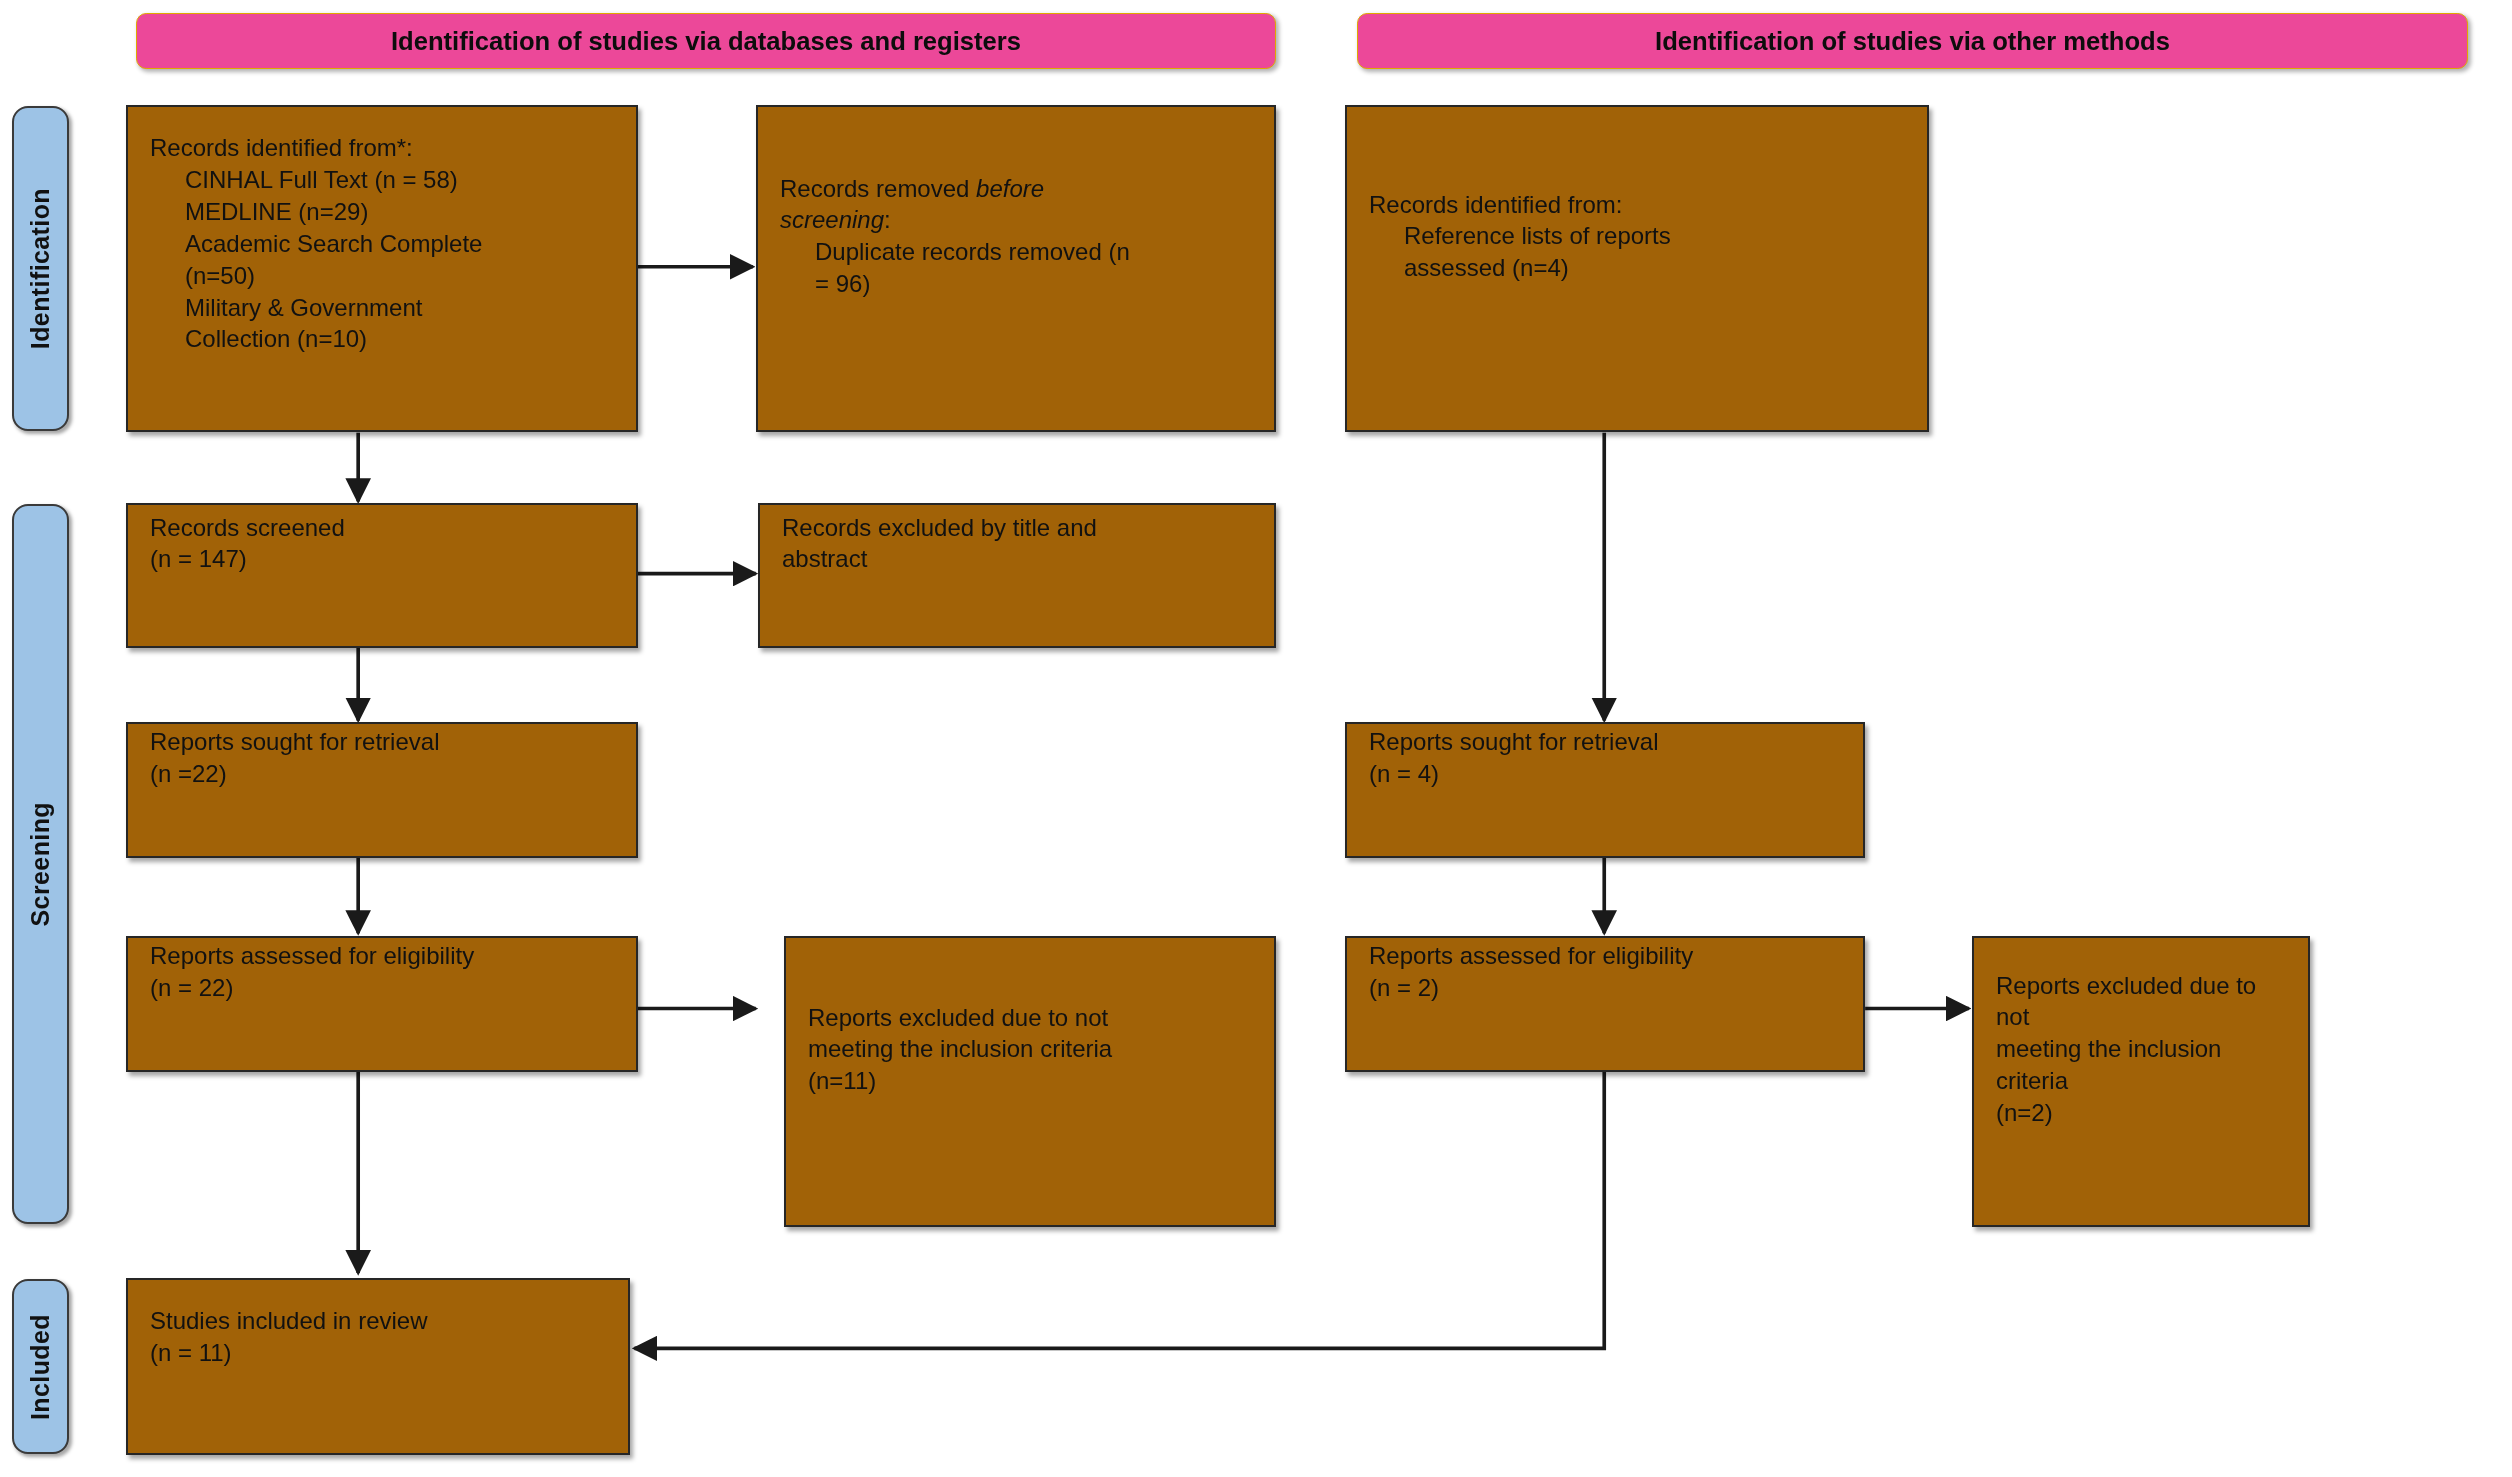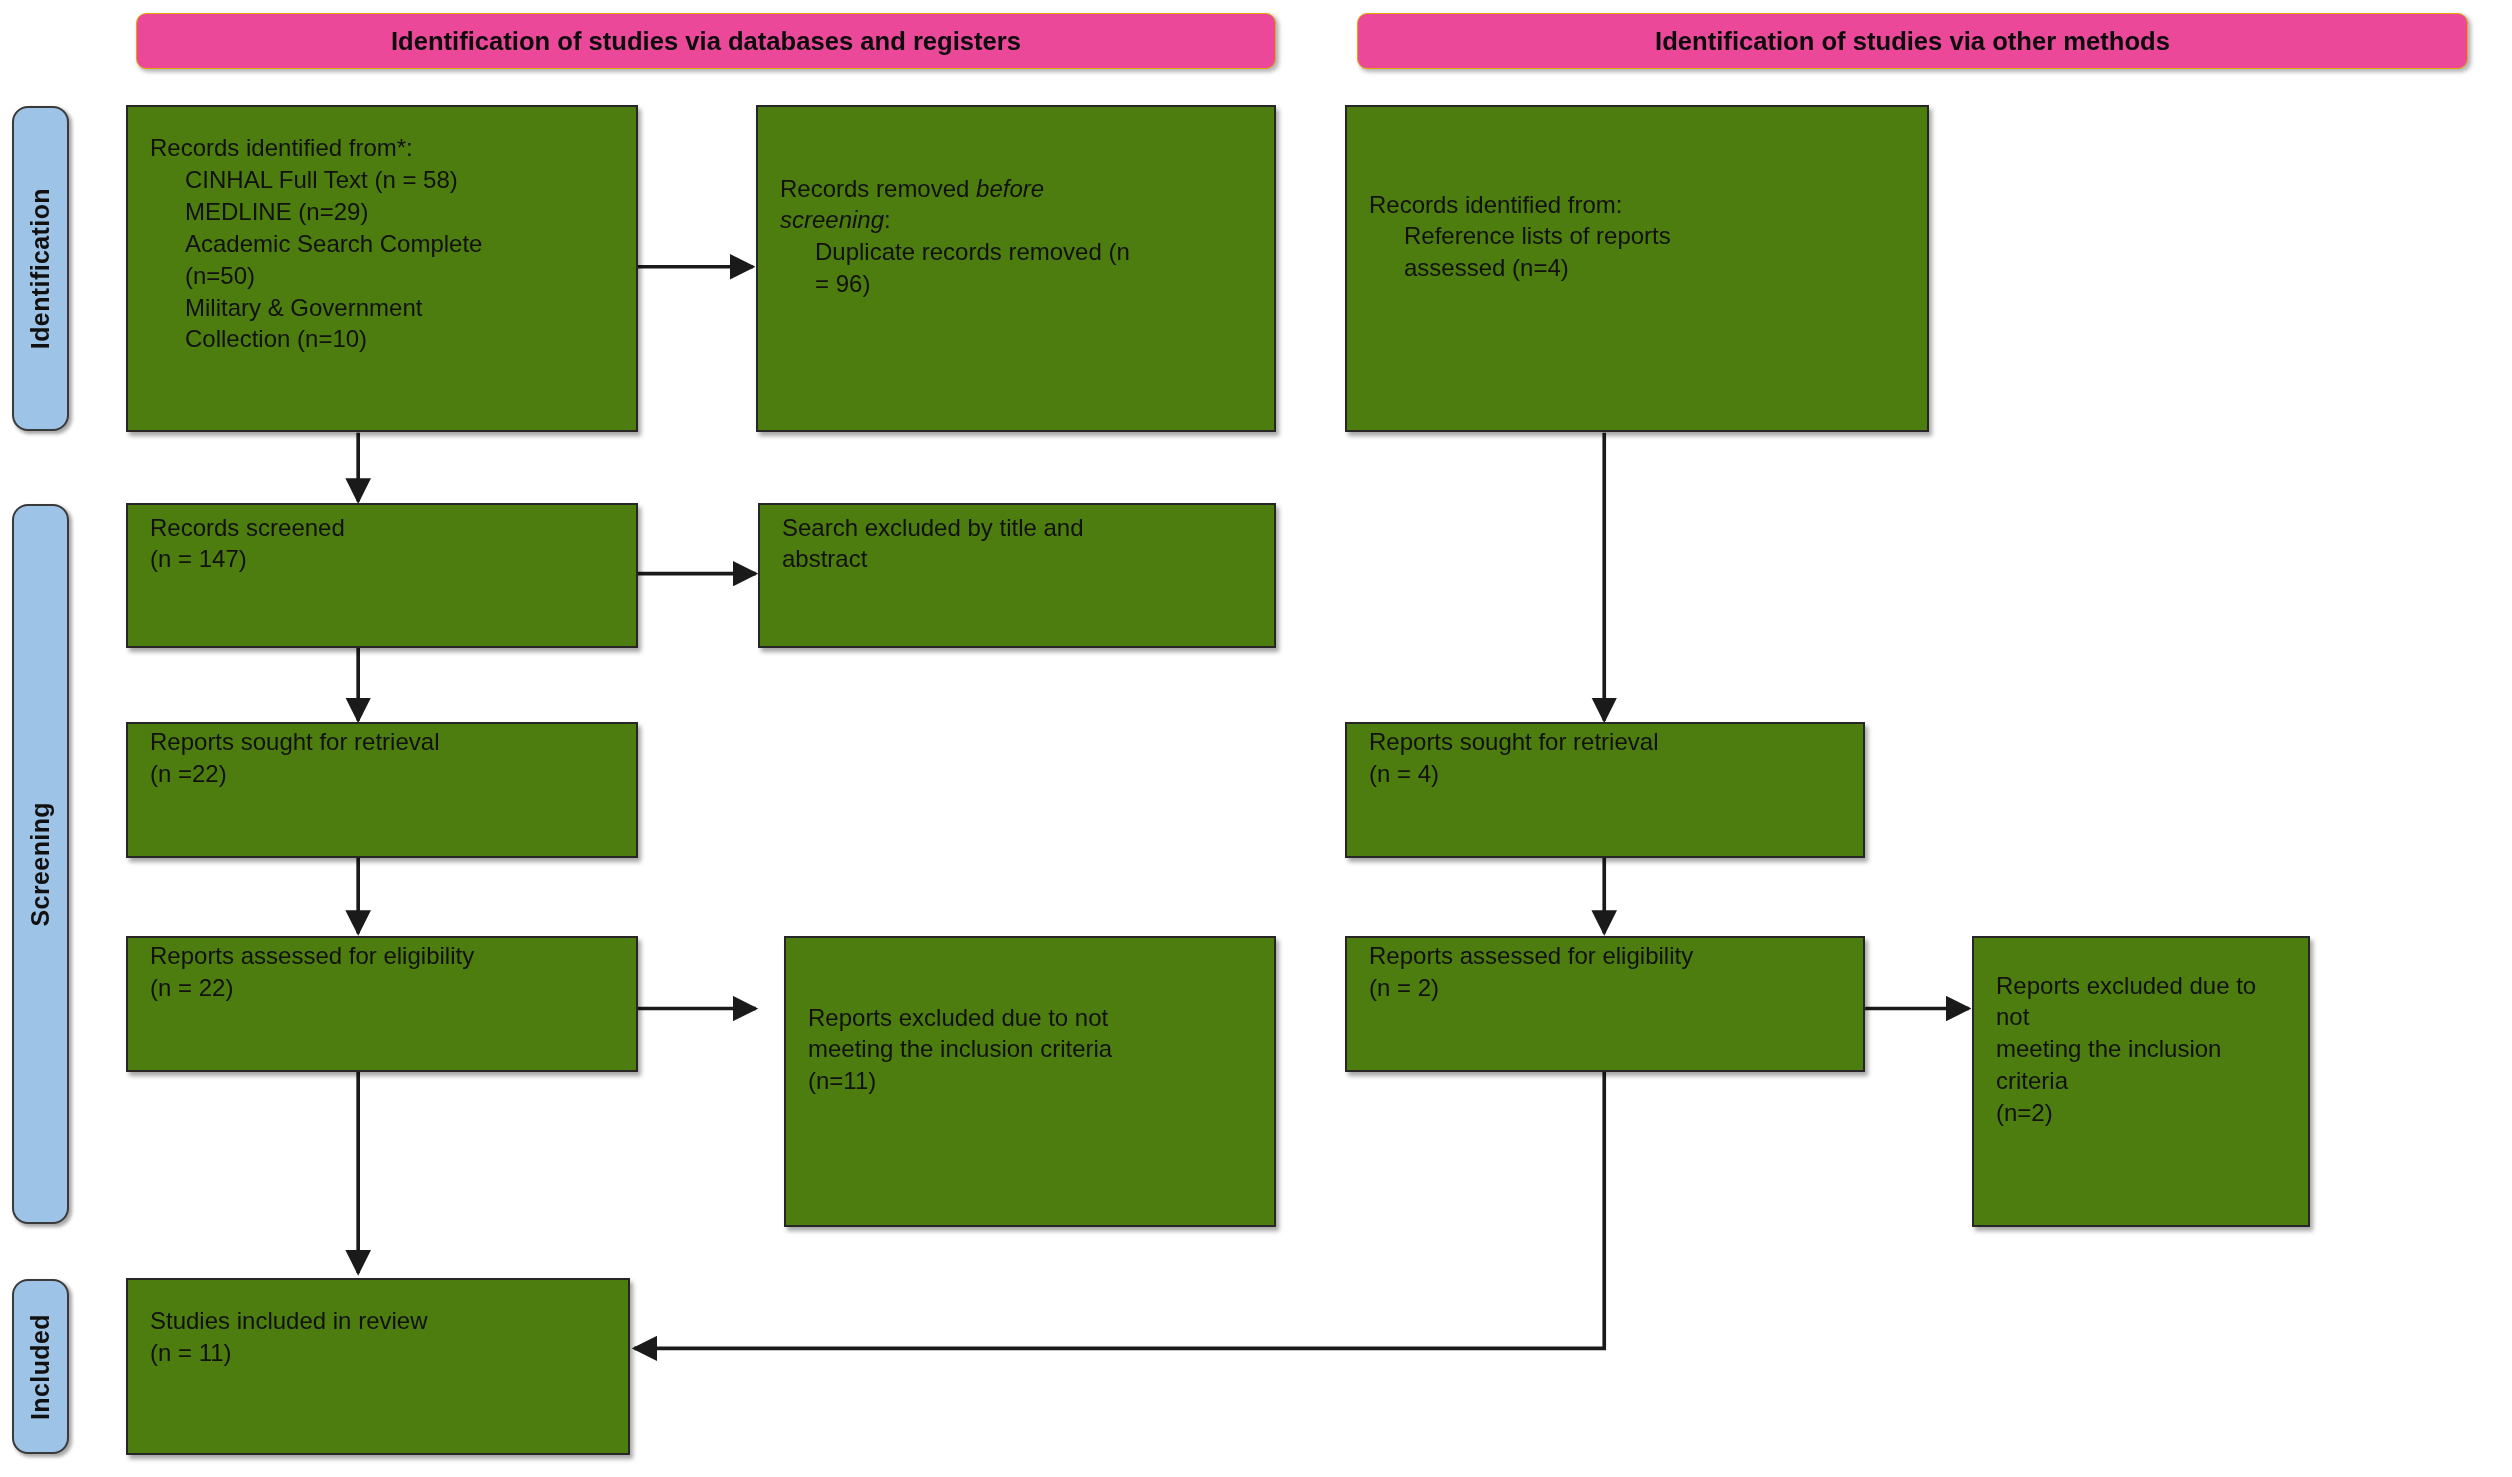--- a/index.html
+++ b/index.html
@@ -55,21 +55,21 @@
   .section-header .hdr-text {
     font-weight: bold;
     font-size: 25.6px;
     color: #0d0d0d;
     white-space: nowrap;
   }
 
   
   .pbox {
     position: absolute;
-    background: #4d7c0f;
+    background: #a16207;
     border: 2.2px solid #262626;
     box-sizing: border-box;
     box-shadow: 2.9px 3.7px 4.4px rgba(0,0,0,0.35);
     padding: 0;
   }
   .pbox .pbox-inner {
     position: absolute;
     left: 22px;
     right: 13px;
     font-size: 24px;
@@ -157,21 +157,21 @@
     <div class="pbox-inner vmid"><span class="line"><span>Records removed </span><span class="ital">before</span></span><span class="line"><span class="ital">screening</span><span>:</span></span><span class="line indent">Duplicate records removed (n</span><span class="line indent">= 96)</span>
     </div>
   </div>
 
   <div class="pbox" style="left:126px; top:503px; width:512px; height:145px;">
     <div class="pbox-inner vmid"><span class="line">Records screened</span><span class="line">(n = 147)</span>
     </div>
   </div>
 
   <div class="pbox" style="left:758px; top:503px; width:518px; height:145px;">
-    <div class="pbox-inner vmid"><span class="line">Search excluded by title and</span><span class="line">abstract</span>
+    <div class="pbox-inner vmid"><span class="line">Records excluded by title and</span><span class="line">abstract</span>
     </div>
   </div>
 
   <div class="pbox" style="left:126px; top:722px; width:512px; height:136px;">
     <div class="pbox-inner vmid"><span class="line">Reports sought for retrieval</span><span class="line">(n =22)</span>
     </div>
   </div>
 
   <div class="pbox" style="left:126px; top:936px; width:512px; height:136px;">
     <div class="pbox-inner vmid"><span class="line">Reports assessed for eligibility</span><span class="line">(n = 22)</span>

